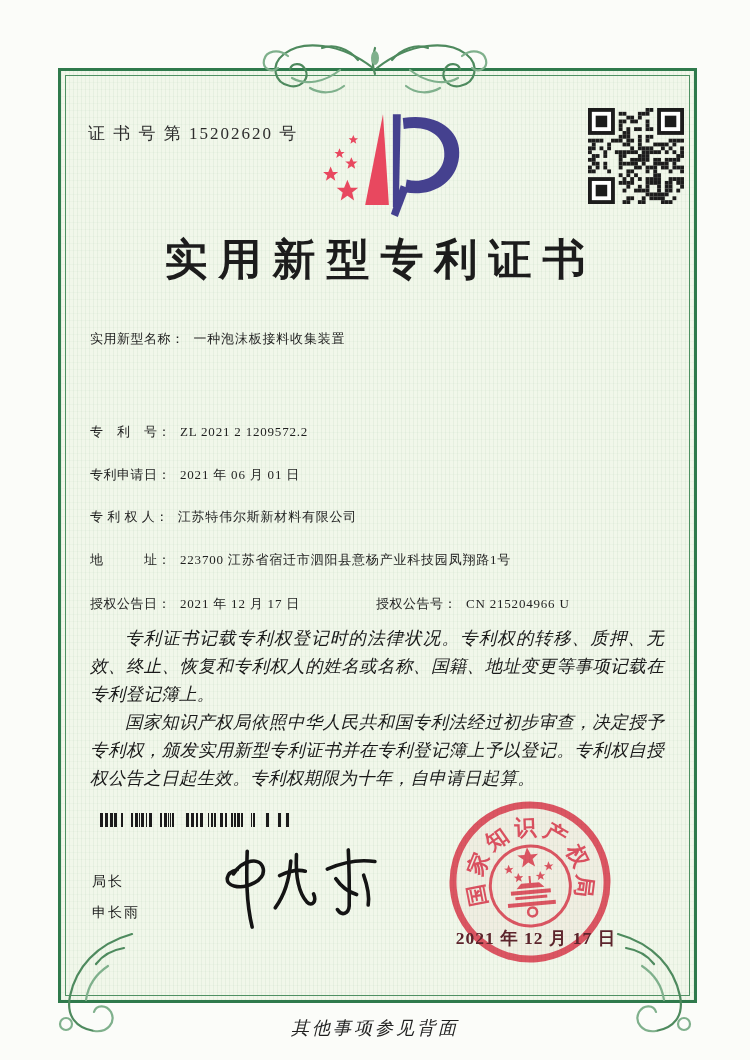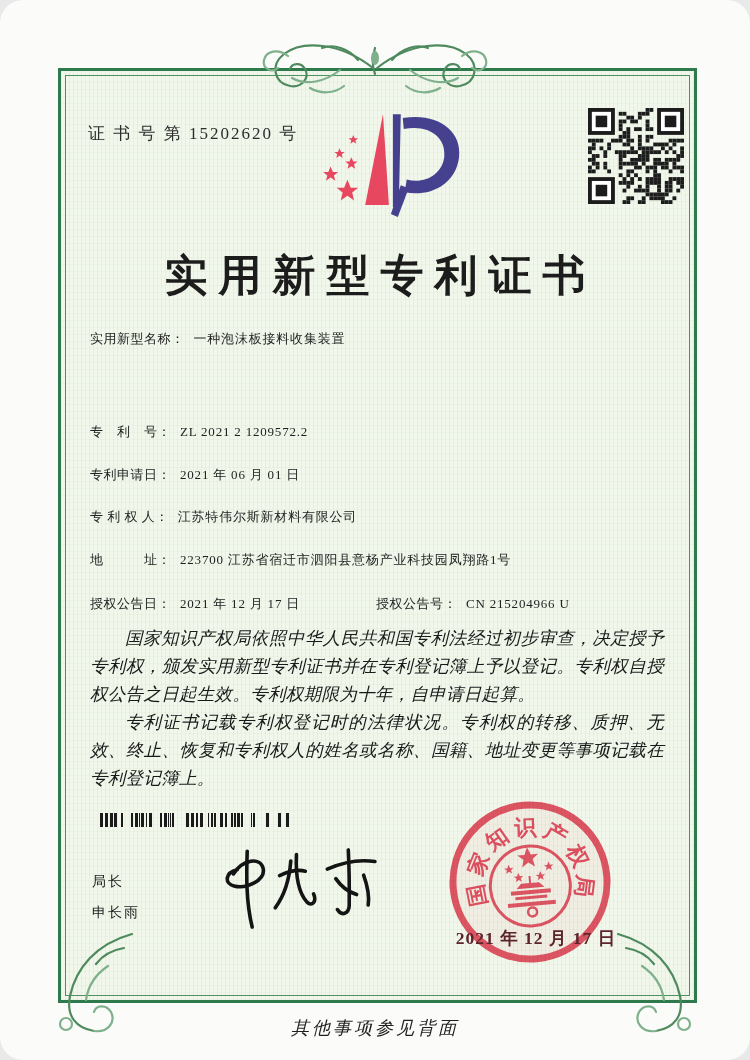--- a/index.html
+++ b/index.html
@@ -1,36 +1,36 @@
 <!DOCTYPE html>
 <html><head>
 <meta charset="utf-8">
 <style>
   html,body{margin:0;padding:0;background:#e9e9e9;}
   .page{
     position:relative;width:750px;height:1060px;margin:0 auto;
     background:#fbfcf9;overflow:hidden;
-    font-family:"Liberation Serif","DejaVu Serif",serif;color:#222;border-radius:23px;
+    font-family:"Liberation Serif","DejaVu Serif",serif;color:#222;
   }
   
   .border-box{
     position:absolute;left:58px;top:68px;width:633px;height:929px;
     border:3px solid #2f7a4c;
     background-color:#f1f7ea;
     background-image:repeating-linear-gradient(90deg,rgba(96,150,106,.08) 0 1px,rgba(255,255,255,0) 1px 4px),
                      repeating-linear-gradient(0deg,rgba(120,170,130,.05) 0 1px,rgba(255,255,255,0) 1px 7px);
   }
   .border-inner{position:absolute;inset:4px;border:1px solid #4f9163;}
   .orn{position:absolute;z-index:2;}
   .content{position:absolute;z-index:3;}
   .cert-no{left:88px;top:122px;font-size:17px;letter-spacing:2px;color:#2c2c2c;}
   .logo{left:298px;top:110px;width:168px;height:118px;}
   .qr{left:588px;top:108px;width:96px;height:96px;}
   .title{left:0;right:0;top:231px;text-align:center;font-size:43px;font-weight:700;
-         letter-spacing:11px;text-indent:11px;color:#1c1c1c;margin:16px;}
+         letter-spacing:11px;text-indent:11px;color:#1c1c1c;margin:0;}
   .row{left:90px;font-size:13px;white-space:nowrap;color:#1f1f1f;letter-spacing:.5px;}
   .row .val{margin-left:9px;letter-spacing:.8px;}
   .grant2{position:absolute;left:286px;top:0;white-space:nowrap;}
   .paras{left:90px;top:624px;width:574px;font-size:17.5px;line-height:28px;
          font-style:italic;text-align:justify;color:#191919;letter-spacing:.3px;}
   .paras p{margin:0;text-indent:2em;}
   .barcode{left:100px;top:813px;width:190px;height:14px;}
   .director{left:92px;top:866px;font-size:14px;line-height:31px;color:#1d1d1d;letter-spacing:2px;}
   .signature{left:200px;top:836px;width:200px;height:96px;transform:rotate(-3deg);}
   .seal{left:446px;top:798px;width:168px;height:168px;mix-blend-mode:multiply;opacity:.92;transform:rotate(-5deg);}
@@ -345,22 +345,22 @@
     <span>地　　　址：</span><span class="val">223700 江苏省宿迁市泗阳县意杨产业科技园凤翔路1号</span>
   </div>
   <div class="content row" style="top:595px;right:70px">
     <span>授权公告日：</span><span class="val">2021 年 12 月 17 日</span>
     <span class="grant2">
       <span>授权公告号：</span><span class="val">CN 215204966 U</span>
     </span>
   </div>
 
   <div class="content paras">
+    <p>专利证书记载专利权登记时的法律状况。专利权的转移、质押、无效、终止、恢复和专利权人的姓名或名称、国籍、地址变更等事项记载在专利登记簿上。</p>
     <p>国家知识产权局依照中华人民共和国专利法经过初步审查，决定授予专利权，颁发实用新型专利证书并在专利登记簿上予以登记。专利权自授权公告之日起生效。专利权期限为十年，自申请日起算。</p>
-    <p>专利证书记载专利权登记时的法律状况。专利权的转移、质押、无效、终止、恢复和专利权人的姓名或名称、国籍、地址变更等事项记载在专利登记簿上。</p>
   </div>
 
   <svg id="barcode-svg" class="content barcode" viewBox="0 0 190 14" preserveAspectRatio="none" fill="#1b1b1b">
       <rect x="0" y="0" width="3" height="14"></rect>
       <rect x="5" y="0" width="3" height="14"></rect>
       <rect x="10" y="0" width="3" height="14"></rect>
       <rect x="14" y="0" width="3" height="14"></rect>
       <rect x="21" y="0" width="2" height="14"></rect>
       <rect x="31" y="0" width="2" height="14"></rect>
       <rect x="35" y="0" width="3" height="14"></rect>

